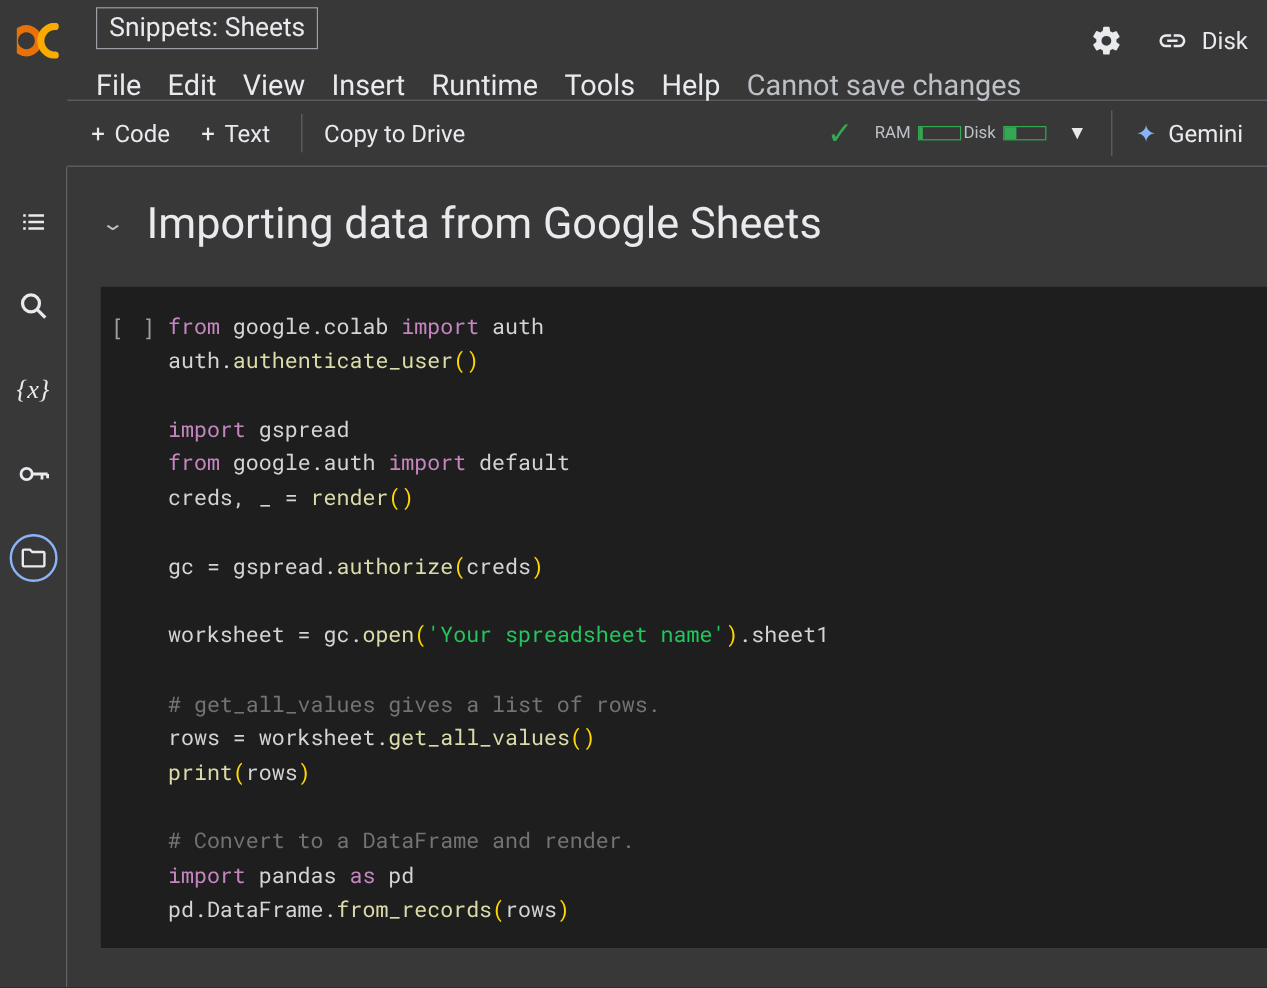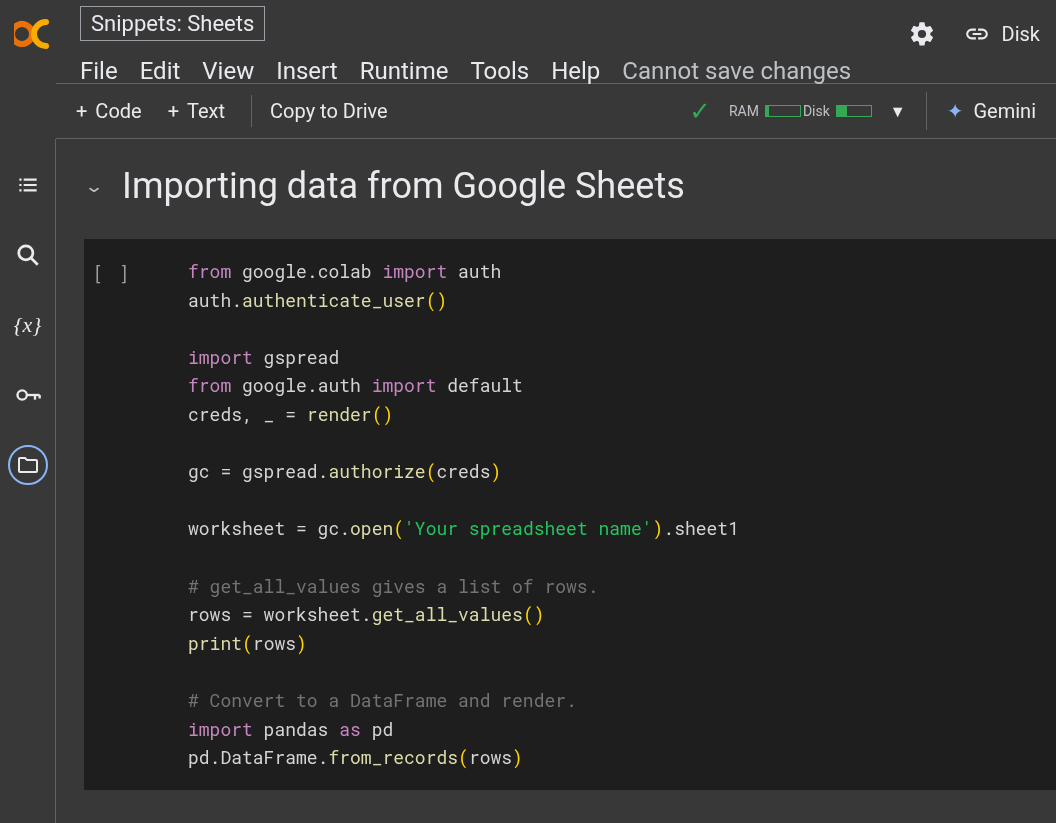--- a/index.html
+++ b/index.html
@@ -88,21 +88,21 @@
     line-height:28.6px;
   }
   .gutter {
     width:56px;
     text-align:center;
     color:#9aa0a6;
     font-family: "Roboto Mono", monospace;
     padding-top:2px;
     letter-spacing:2px;
   }
-  .code { white-space:pre; color:#d4d4d4;margin-left:48px; }
+  .code { white-space:pre; color:#d4d4d4; }
   .kw { color:#c586c0; }
   .str { color:#22c55e; }
   .cmt { color:#737373; }
   .fn { color:#dcdcaa;text-align:center; }
   .par { color:#ffd700; }
 </style>
 </head>
 <body>
 
 <div class="header">

